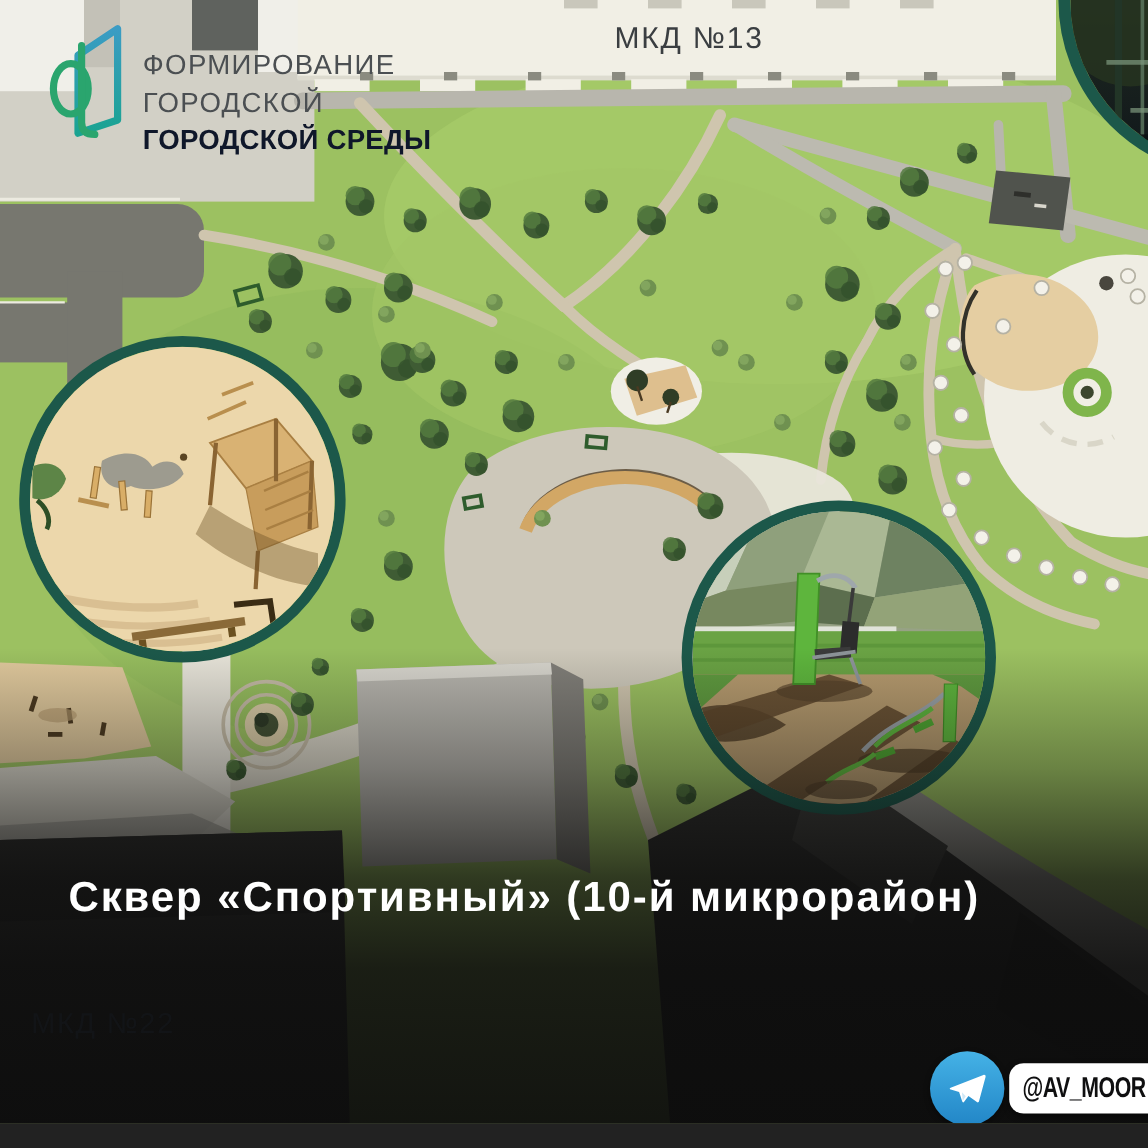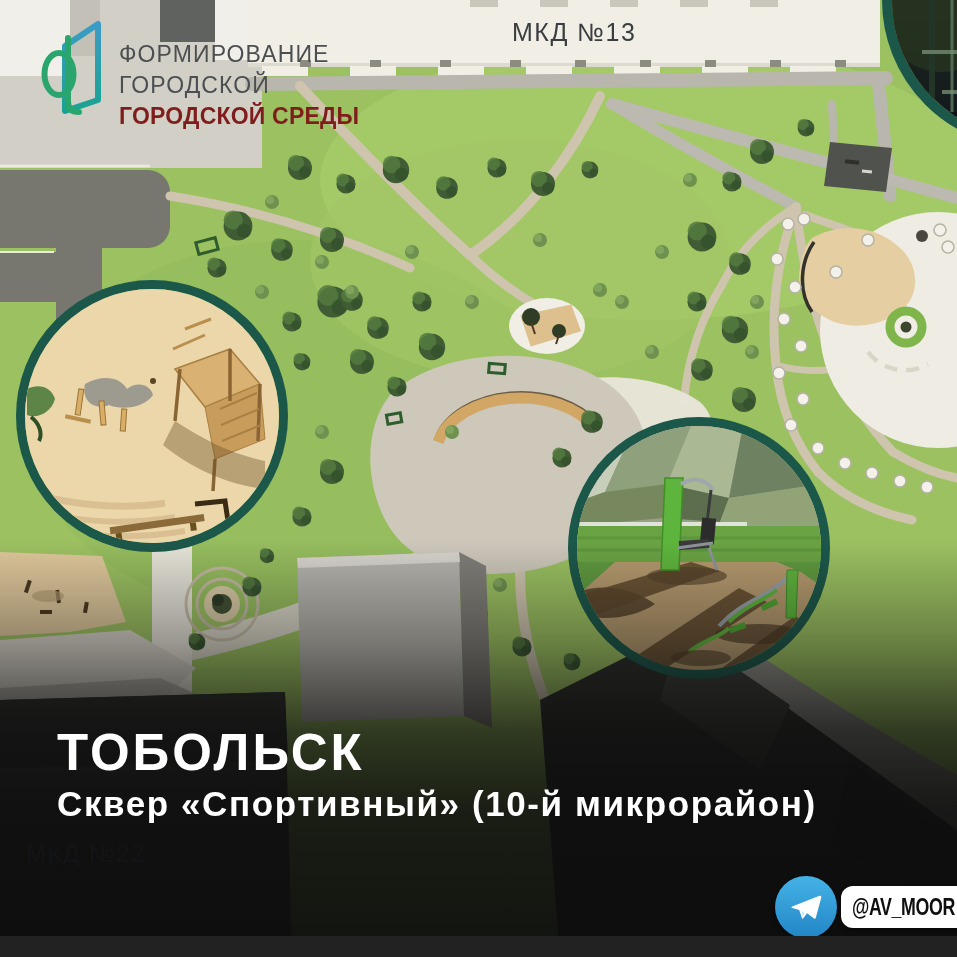--- a/index.html
+++ b/index.html
@@ -14,21 +14,21 @@
   .inset-right{left:568px;top:417px;width:262px;height:262px;}
   .inset-corner{left:882px;top:-148px;width:296px;height:296px;border-width:10px;}
   
   .fade{position:absolute;left:0;top:540px;width:957px;height:417px;z-index:3;pointer-events:none;
         background:linear-gradient(180deg,rgba(10,10,10,0) 0%,rgba(10,10,10,.34) 24%,
                    rgba(10,10,10,.74) 46%,rgba(12,12,12,.9) 64%,rgba(12,12,12,.96) 100%);}
   
   .logo{position:absolute;left:36px;top:12px;z-index:4;display:flex;gap:13px;align-items:flex-start;}
   .logo-text{padding-top:27px;color:#4b4f52;}
   .logo-line{font-size:23px;line-height:31px;letter-spacing:1.1px;font-weight:400;white-space:nowrap;}
-  .logo-line.bold{font-weight:700;letter-spacing:.2px;color:#7f1d1d;}
+  .logo-line.bold{font-weight:700;letter-spacing:.2px;color:#0f172a;}
   
   .mkd{position:absolute;white-space:nowrap;letter-spacing:1.5px;}
   .mkd13{left:512px;top:18px;font-size:25px;color:#3a3e41;z-index:1;}
   .mkd22{left:26px;top:840px;font-size:24px;color:#131518;z-index:4;opacity:.95;}
   
   .caption{position:absolute;left:57px;top:725px;z-index:5;color:#fff;}
   .caption-city{font-size:51px;font-weight:700;letter-spacing:3px;line-height:1.1;}
   .caption-project{font-size:35px;font-weight:700;letter-spacing:1.6px;margin-top:3px;white-space:nowrap;}
   
   .badge{position:absolute;left:775px;top:876px;z-index:5;display:flex;align-items:center;}
@@ -379,21 +379,20 @@
       <path d="M32 26 L32 90 Q32 100 43 100" fill="none" stroke="#2aa56e" stroke-width="6" stroke-linecap="round"></path>
     </svg>
     <div class="logo-text">
       <div class="logo-line">ФОРМИРОВАНИЕ</div>
       <div class="logo-line">ГОРОДСКОЙ</div>
       <div class="logo-line bold">ГОРОДСКОЙ СРЕДЫ</div>
     </div>
   </div>
 
   <div class="caption">
-    <div class="caption-city">ТОБОЛЬСК</div>
     <div class="caption-project">Сквер «Спортивный» (10-й микрорайон)</div>
   </div>
 
   <div class="badge">
     <div class="badge-circle">
       <svg width="36" height="36" viewBox="0 0 24 24">
         <path d="M21 4.5 L2.8 11.6 c-.7.3-.7.8.1 1 l4.6 1.4 1.7 5.2 c.2.7.7.8 1.1.2 l2.4-3.2 4.7 3.4 c.5.4 1 .2 1.2-.6 L22.2 5.6 c.2-.8-.4-1.4-1.2-1.1 z" fill="#fff"></path>
         <polygon points="9.1,14.2 9.5,19 11.2,16.3" fill="#cfe8f7"></polygon>
       </svg>
     </div>

